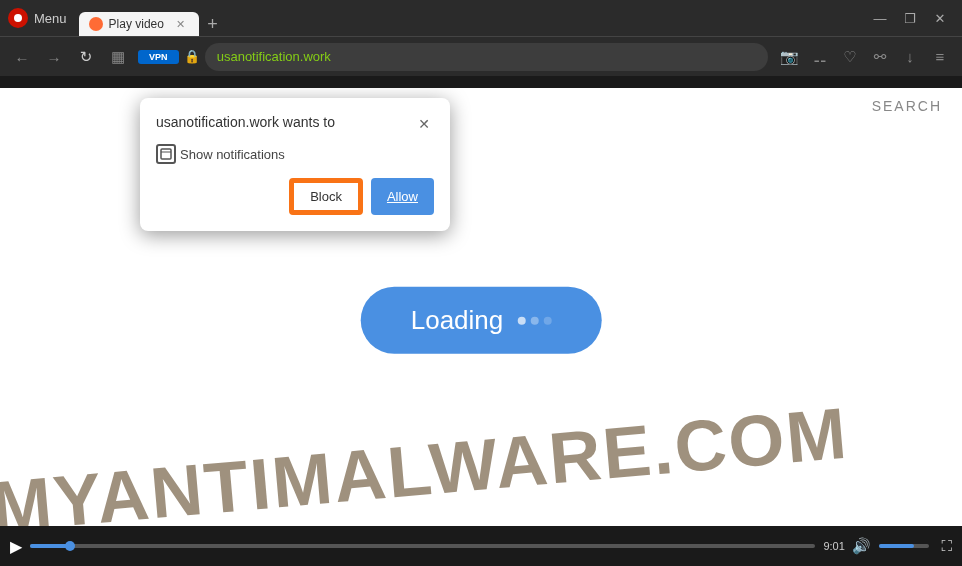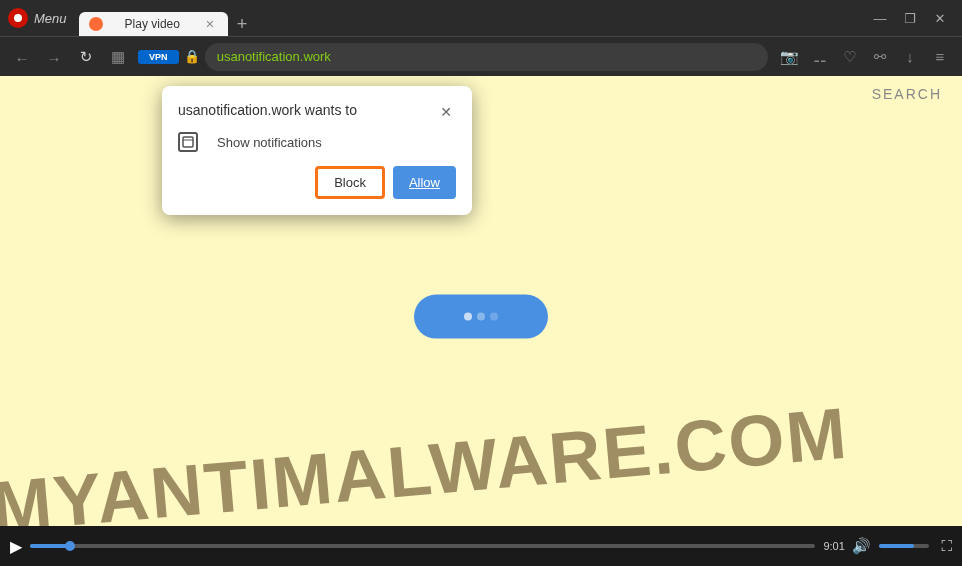--- a/index.html
+++ b/index.html
@@ -19,29 +19,29 @@
       flex-shrink: 0;
     }
     .opera-logo {
       width: 20px; height: 20px;
       background: #cc1100;
       border-radius: 50%;
       display: flex; align-items: center; justify-content: center;
       flex-shrink: 0;
     }
     .opera-logo::after { content: ''; width: 8px; height: 8px; background: white; border-radius: 50%; }
-    .menu-label { color: #ccc; font-size: 13px; margin-right: 6px; font-style: italic; }
+    .menu-label { color: #ccc; font-size: 13px; margin-right: 6px; }
     .tab-strip { display: flex; align-items: flex-end; height: 36px; flex: 1; gap: 2px; }
     .tab {
       height: 24px;
       background: #3d3d3d;
       border-radius: 6px 6px 0 0;
       display: flex; align-items: center;
       padding: 0 10px;
-      gap: 22px;
+      gap: 6px;
       font-size: 12px;
       color: #bbb;
       max-width: 200px;
       min-width: 120px;
     }
     .tab.active { background: #f5f5f5; color: #333; }
     .tab-favicon { width: 14px; height: 14px; background: #555; border-radius: 2px; flex-shrink: 0; }
     .tab.active .tab-favicon { background: #ff6b35; border-radius: 50%; }
     .tab-title { overflow: hidden; text-overflow: ellipsis; white-space: nowrap; font-size: 12px; }
     .tab-close {
@@ -98,23 +98,24 @@
       align-items: center;
       padding: 0 12px;
       color: #84cc16;
       font-size: 13px;
     }
     .nav-right-btns { display: flex; gap: 2px; margin-left: 4px; }
 
     
     .webpage {
       flex: 1;
-      background: #fef9c3;
+      background: #ffffff;
       position: relative;
       overflow: hidden;
+      margin-top: 12px;
     }
 
     
     .watermark {
       position: absolute;
       bottom: 60px;
       left: -10px;
       right: 0;
       font-size: 72px;
       font-weight: bold;
@@ -214,21 +215,21 @@
       height: 100%;
       background: #4a90e2;
       border-radius: 2px;
     }
     .fullscreen-btn { color: #ccc; font-size: 15px; cursor: pointer; margin-left: 4px; }
 
     
     .permission-popup {
       position: absolute;
       top: 10px;
-      left: 162px;
+      left: 140px;
       background: white;
       border-radius: 8px;
       box-shadow: 0 4px 20px rgba(0,0,0,0.4);
       padding: 16px;
       width: 310px;
       z-index: 100;
     }
     .popup-header {
       display: flex;
       justify-content: space-between;
@@ -245,36 +246,36 @@
       width: 20px; height: 20px;
       display: flex; align-items: center; justify-content: center;
       cursor: pointer;
       color: #666;
       font-size: 14px;
       border-radius: 50%;
     }
     .popup-permission-row {
       display: flex;
       align-items: center;
-      gap: 19px;
+      gap: 4px;
       margin-bottom: 14px;
     }
     .notification-icon {
       width: 20px; height: 20px;
       border: 2px solid #555;
       border-radius: 3px;
       display: flex; align-items: center; justify-content: center;
       font-size: 10px; color: #555;
       flex-shrink: 0;
     }
     .popup-permission-text { font-size: 13px; color: #444; }
     .popup-actions { display: flex; gap: 8px; justify-content: flex-end; }
     .btn-block {
       padding: 6px 16px;
-      border: 3px solid #f97316;
+      border: 5px solid #f97316;
       border-radius: 4px;
       background: white;
       font-size: 13px;
       color: #333;
       cursor: pointer;
     }
     .btn-allow {
       padding: 6px 16px;
       border: none;
       border-radius: 4px;
@@ -333,20 +334,21 @@
     </div>
   </div>
 
   <div class="webpage">
 
     <span class="search-top">SEARCH</span>
 
     <div class="watermark">MYANTIMALWARE.COM</div>
 
     <div class="loading-btn">
+      <span>Loading</span>
       <div class="loading-dots">
         <div class="dot"></div>
         <div class="dot"></div>
         <div class="dot"></div>
       </div>
     </div>
 
     <div class="permission-popup">
       <div class="popup-header">
         <span class="popup-title">usanotification.work wants to</span>

